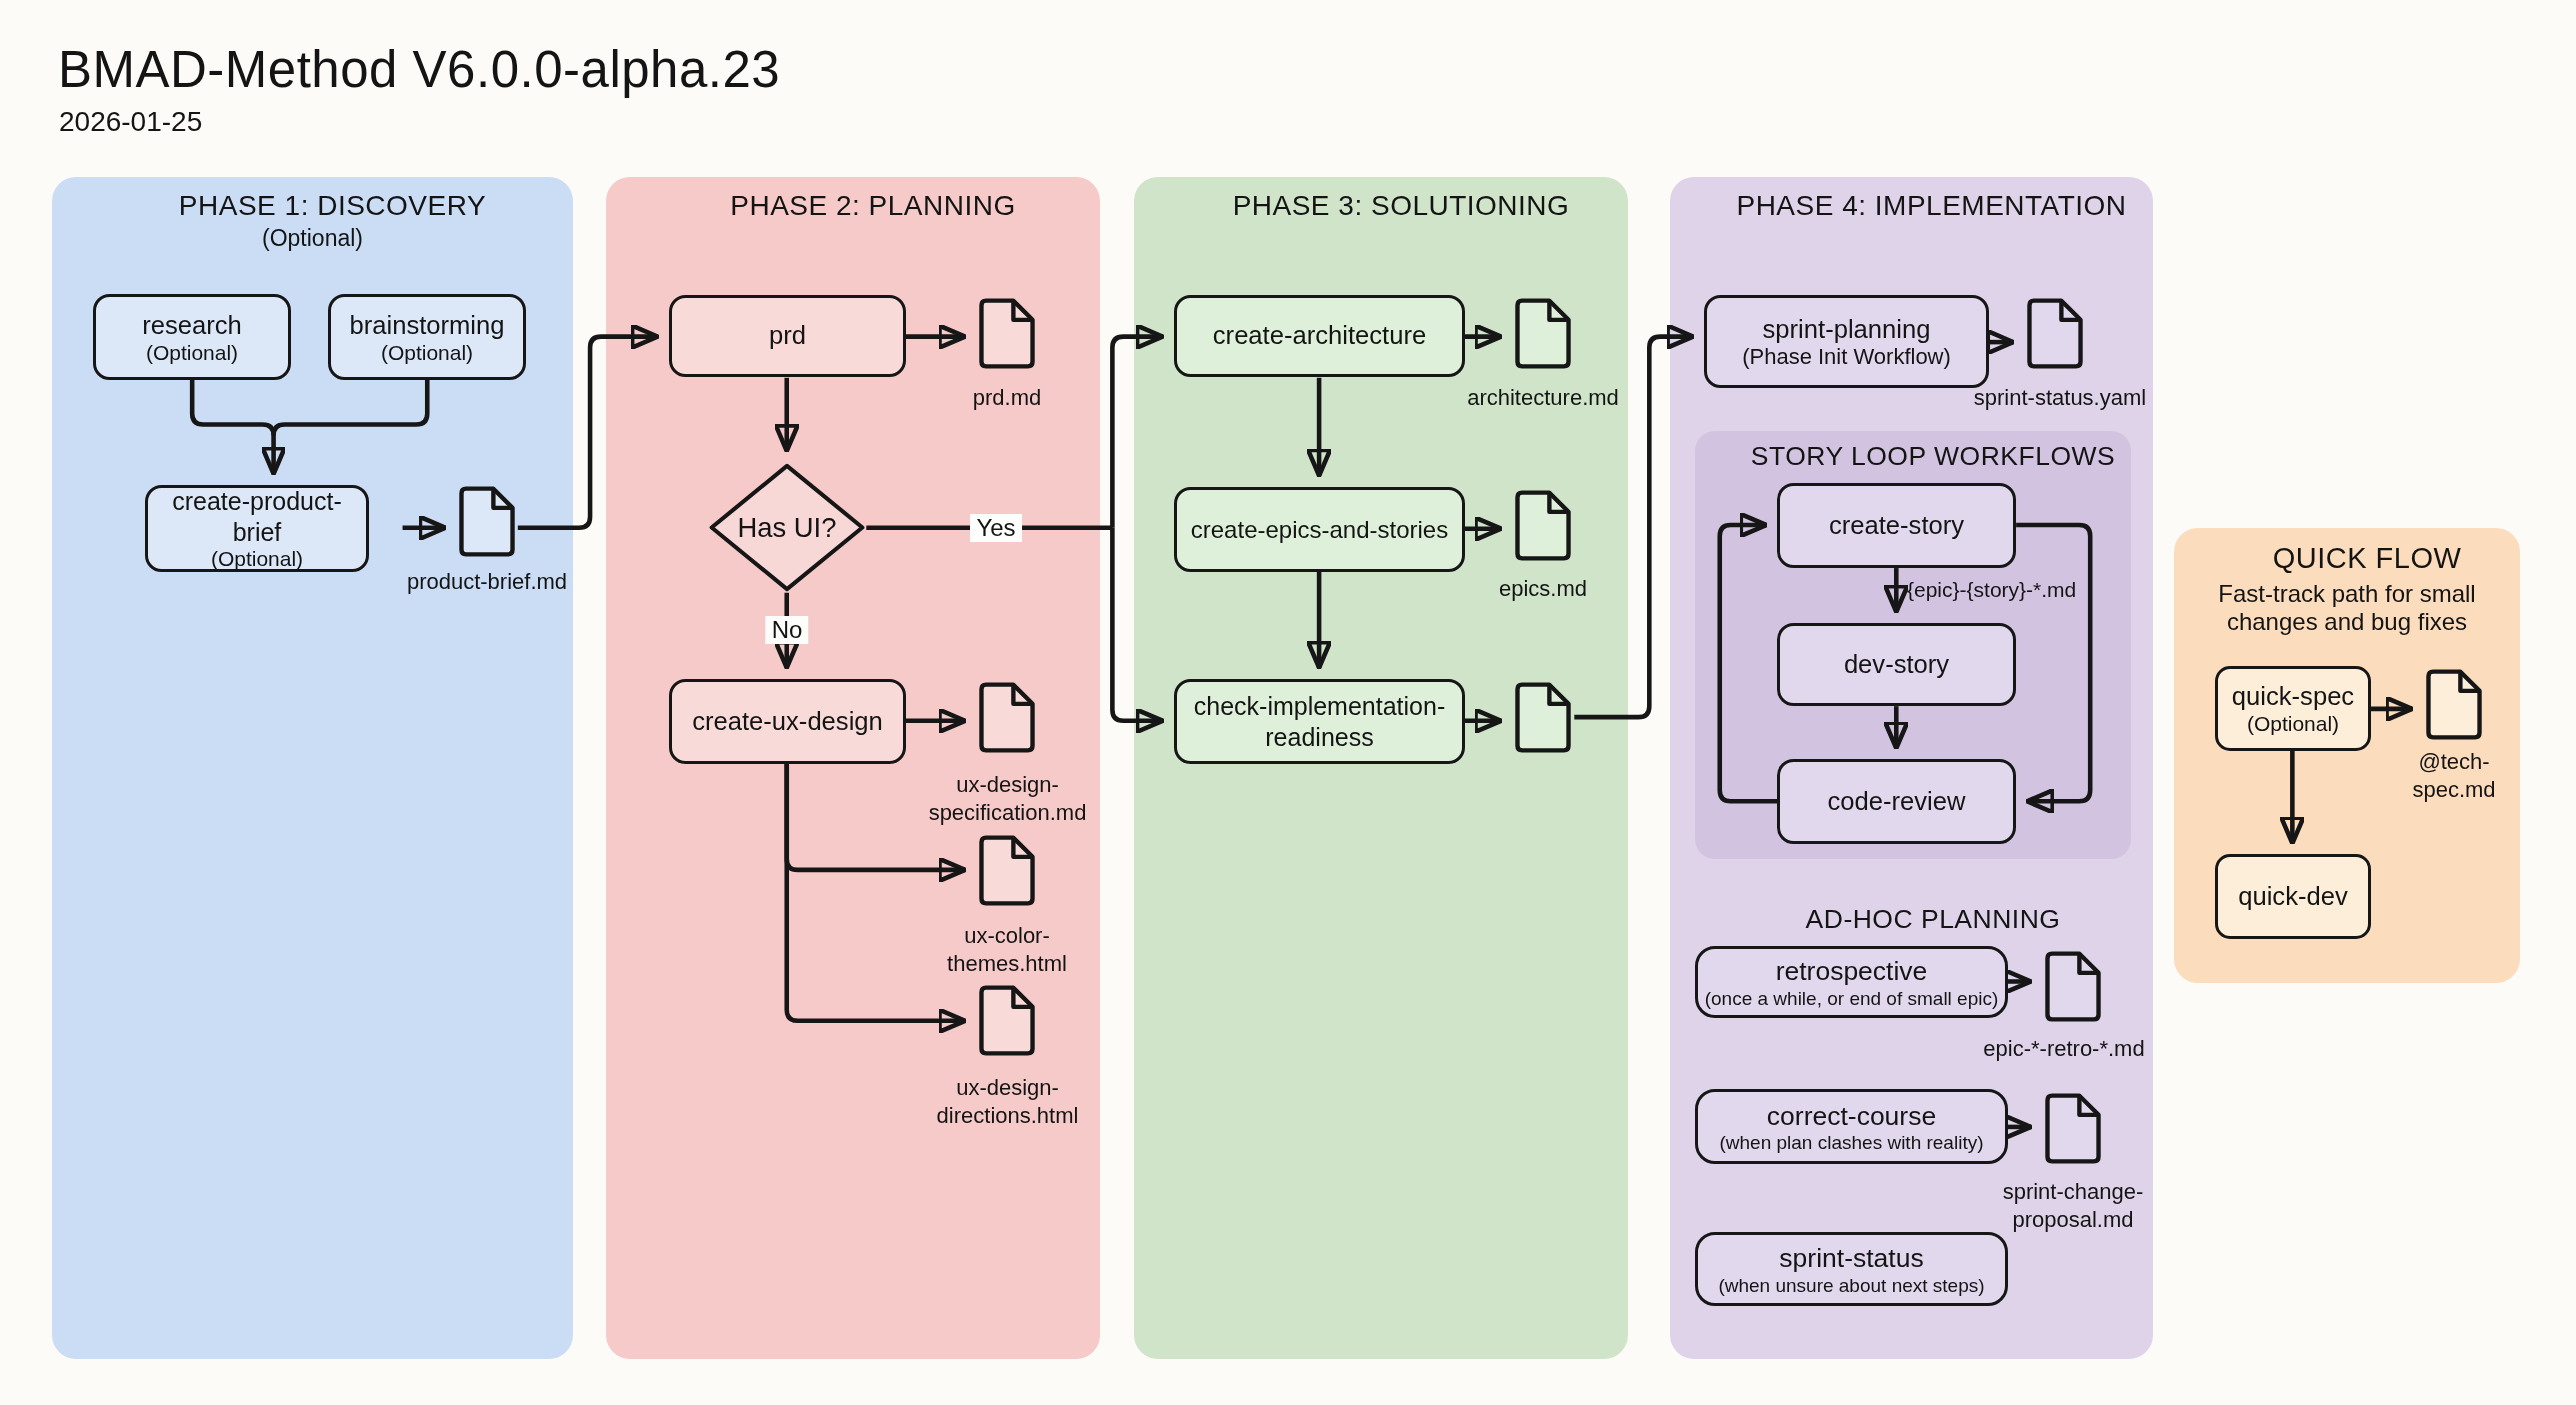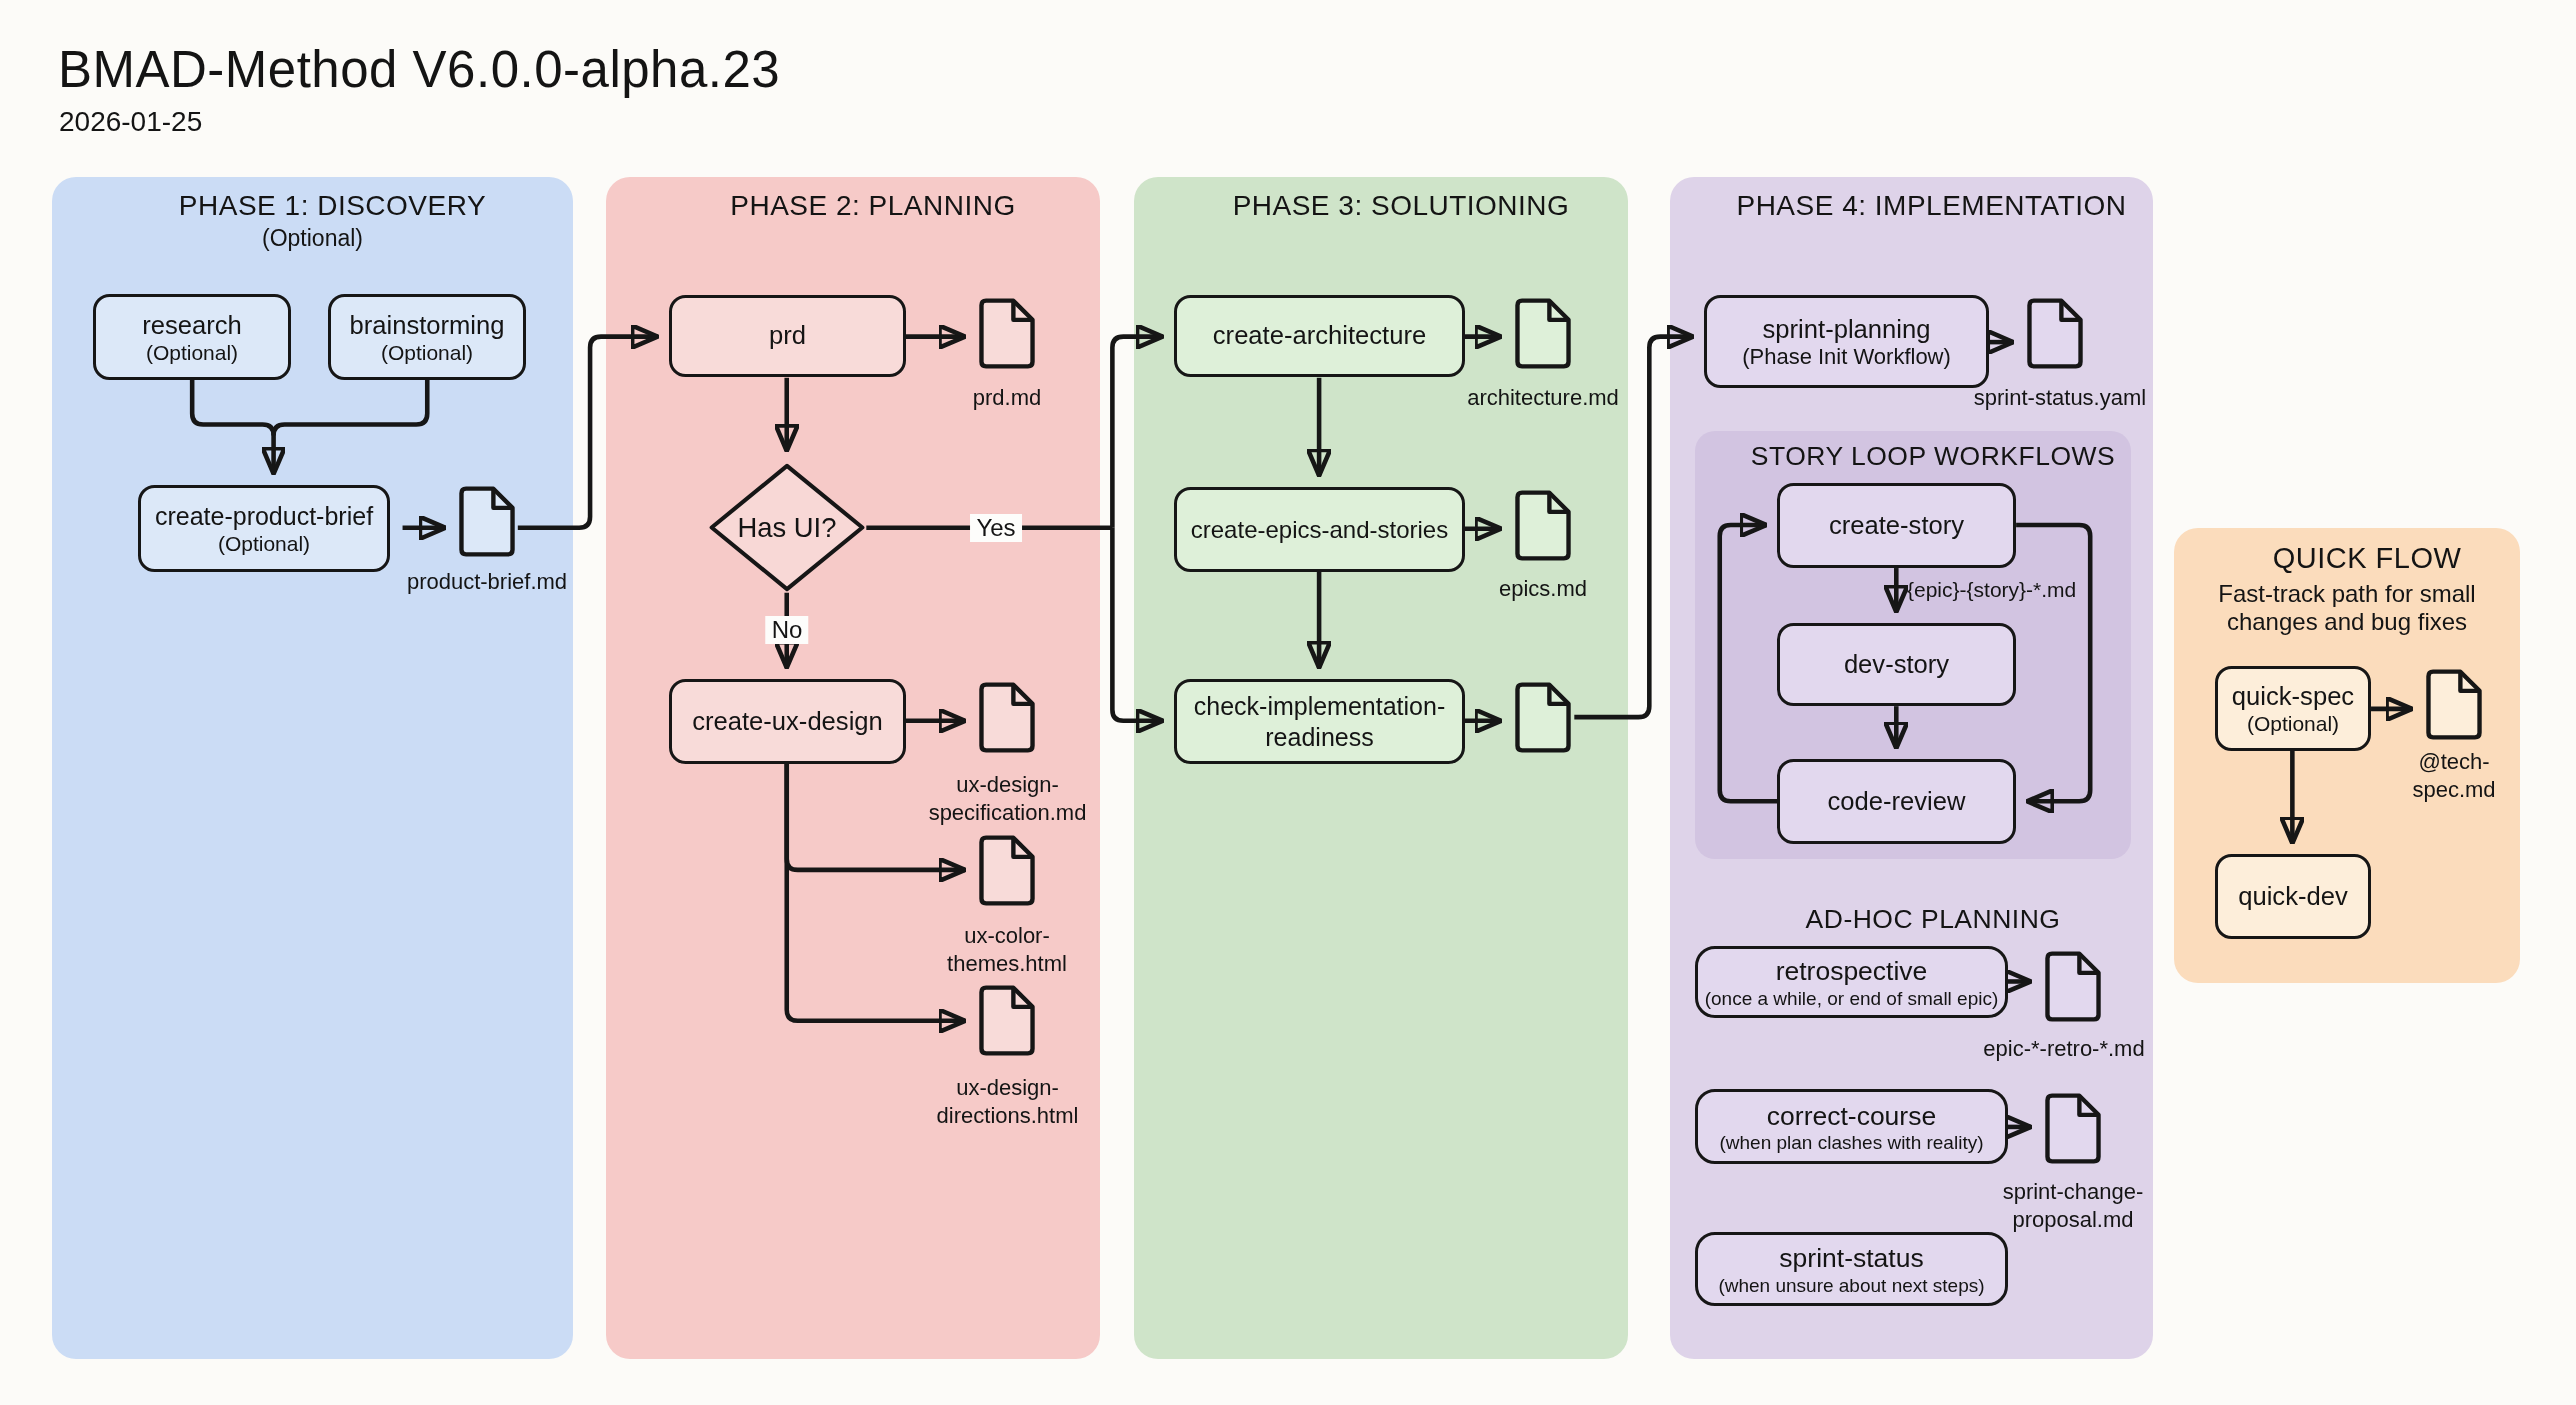--- a/index.html
+++ b/index.html
@@ -28,21 +28,21 @@
   .node{
     position:absolute; box-sizing:border-box; z-index:2;
     border:3.7px solid #161616; border-radius:16.5px;
     display:flex; flex-direction:column; align-items:center; justify-content:center;
     text-align:center; padding:1.8px 3.7px;
   }
   .n-p1{background:#dce8f8;}
   .n-p2{background:#f8dbd9;}
   .n-p3{background:#def0d9;}
   .n-p4{background:#e2d8ee;}
-  .n-qf{background:#fdeeda;}
+  .n-qf{background:#fdeeda;border-radius:15px;}
   .node-label{font-size:25.6px; line-height:1.22; white-space:pre-line;}
   .node-sub{font-size:21px; line-height:1.12; white-space:pre-line;}
   .fs26{font-size:24px;}
   .fs27{font-size:25px;}
   .fs21{font-size:19px;}
 
   .diamond{position:absolute; z-index:2;}
   .diamond .dlabel{position:absolute; inset:0; display:flex; align-items:center; justify-content:center; font-size:27.4px;}
 
   .doc{position:absolute; z-index:2;}
@@ -125,21 +125,21 @@
 changes and bug fixes</div>
 
   <div class="node n-p1" style="left:93px;top:294px;width:198px;height:86px">
     <span class="node-label">research</span>
     <span class="node-sub">(Optional)</span>
   </div>
   <div class="node n-p1" style="left:328px;top:294px;width:198px;height:86px">
     <span class="node-label">brainstorming</span>
     <span class="node-sub">(Optional)</span>
   </div>
-  <div class="node n-p1" style="left:138px;top:485px;width:252px;height:87px">
+  <div class="node n-p1" style="left:145px;top:485px;width:224px;height:87px">
     <span class="node-label fs27">create-product-brief</span>
     <span class="node-sub">(Optional)</span>
   </div>
   <div class="doc doc-p1" style="left:456px;top:483px">
     <svg width="62" height="77" viewBox="0 0 34 42">
         <path class="page" d="M3 5.5 Q3 3 5.5 3 H20.5 L31 13.5 V36.5 Q31 39 28.5 39 H5.5 Q3 39 3 36.5 Z"></path>
         <path class="fold" d="M20.5 3 V13.5 H31"></path>
       </svg>
   </div>
   <div class="doc-label" style="left:377px;top:568px;width:220px">product-brief.md</div>

